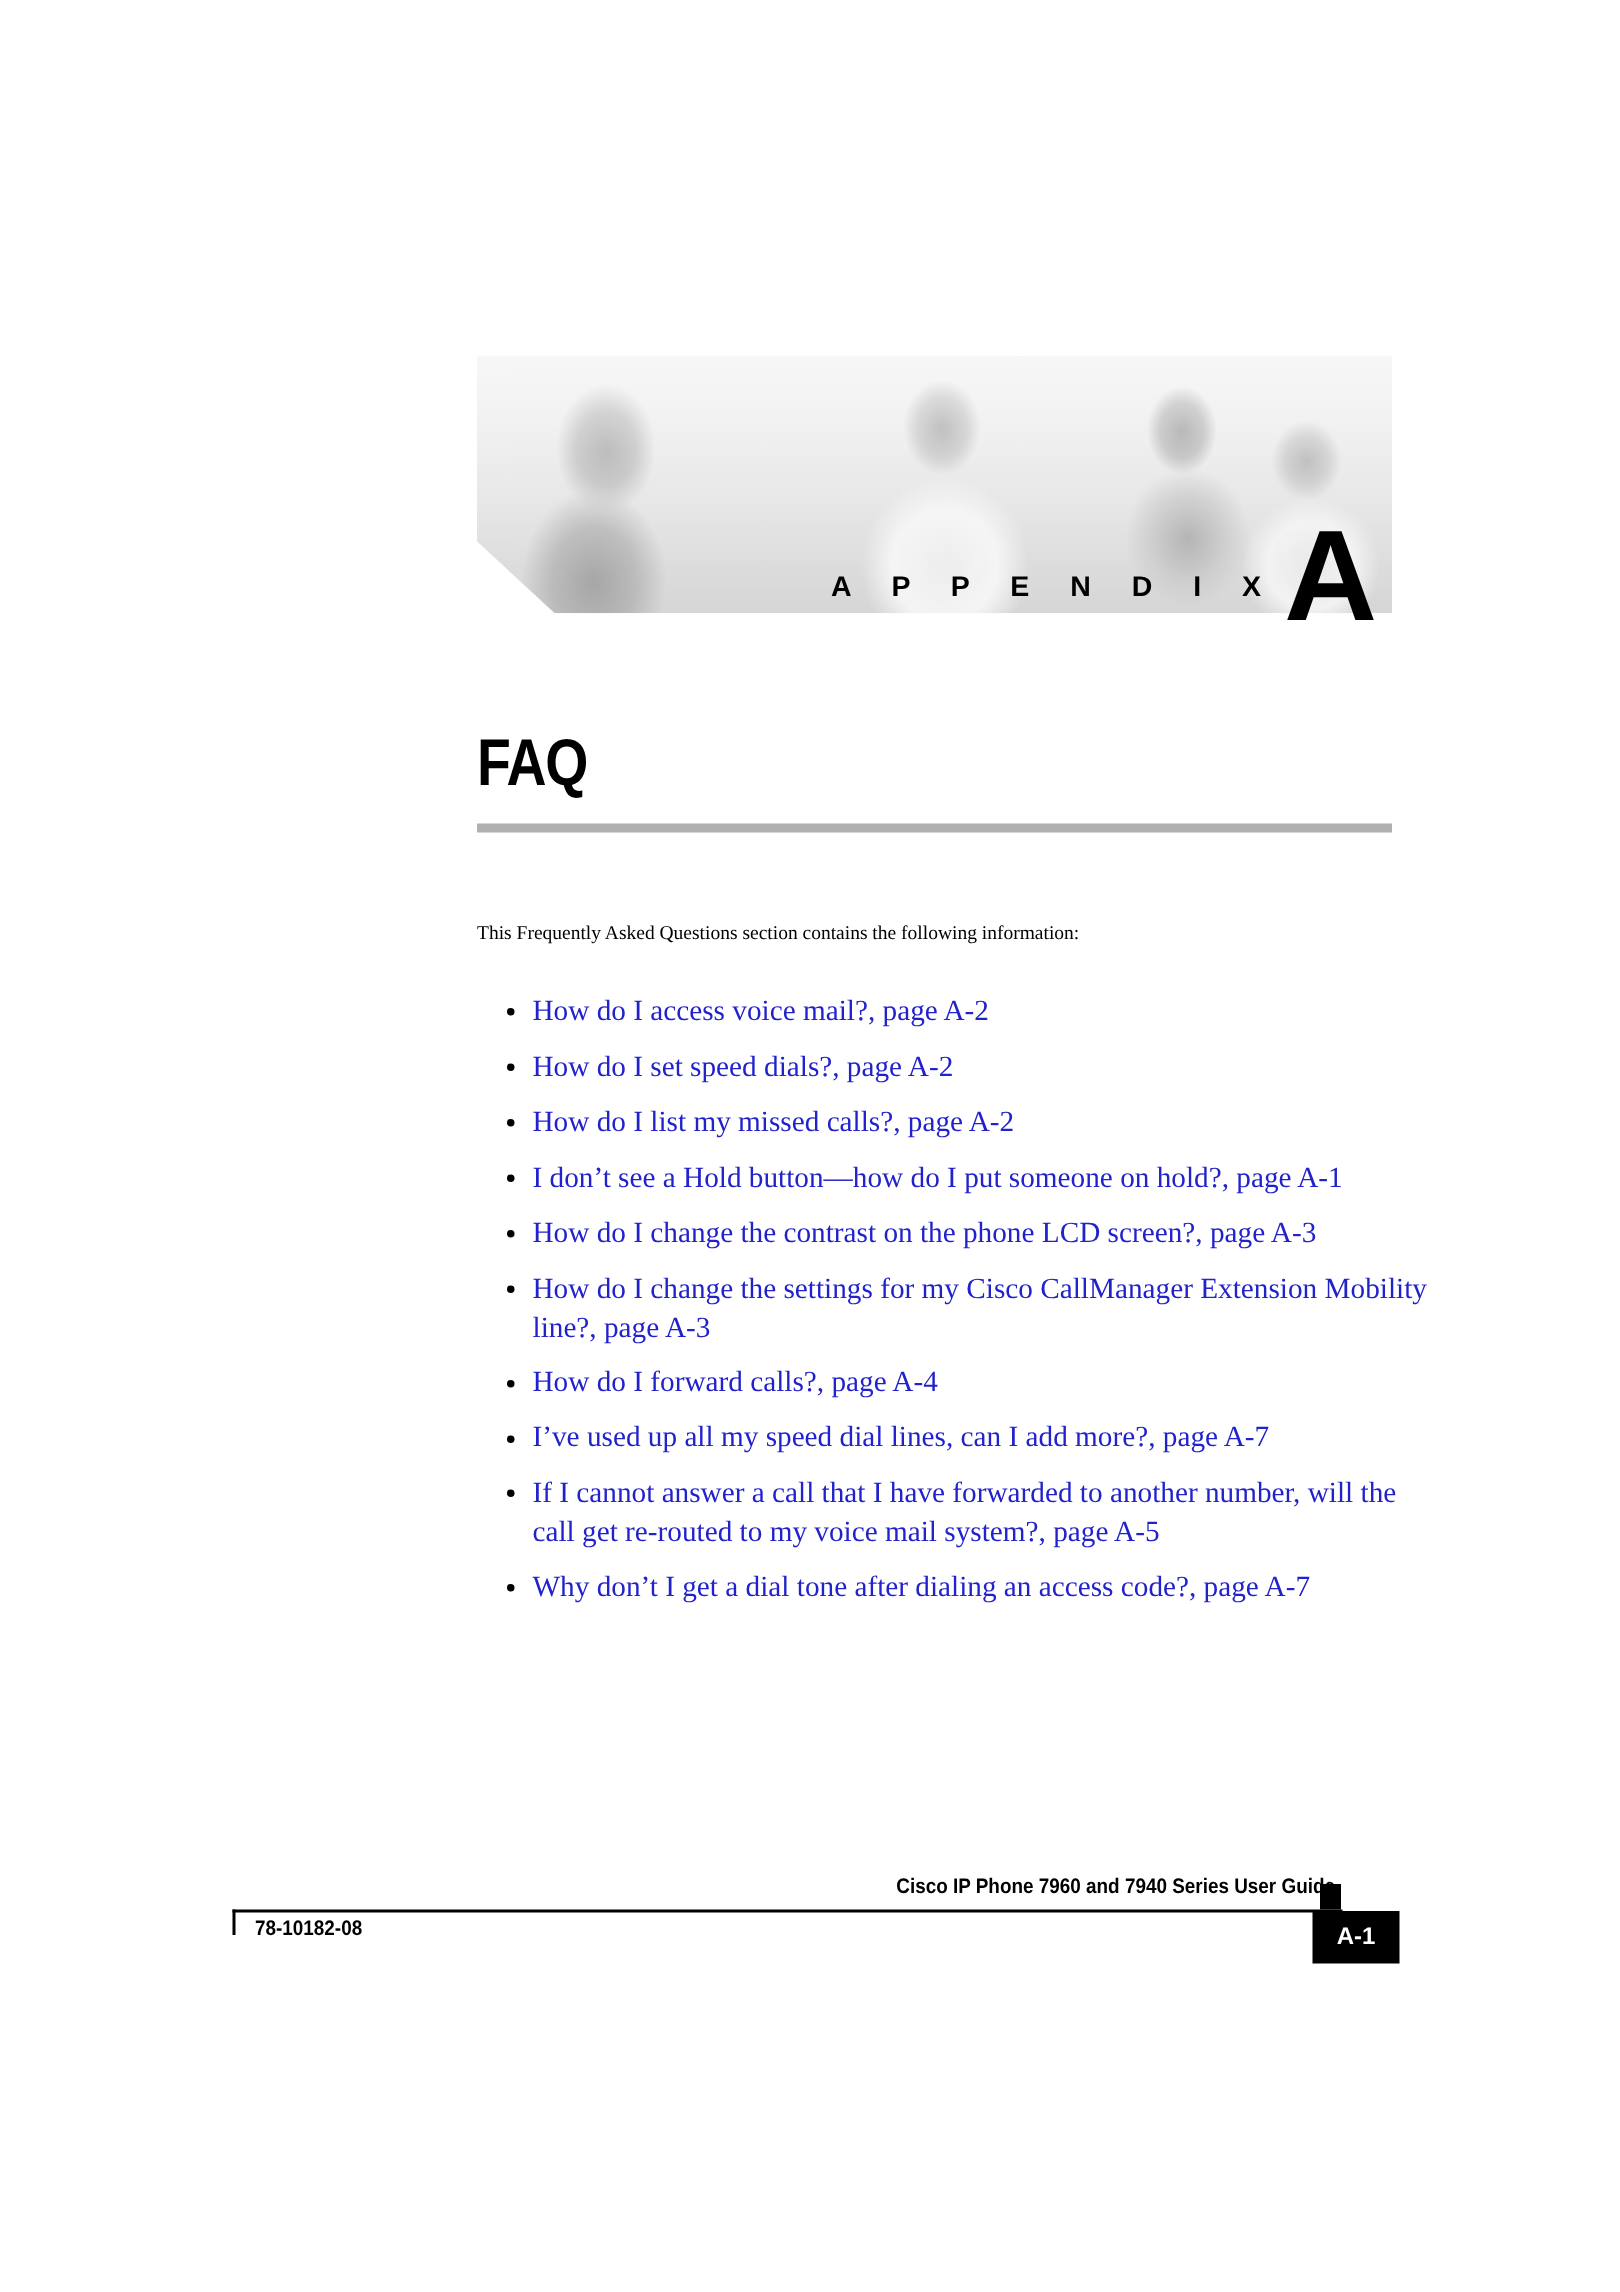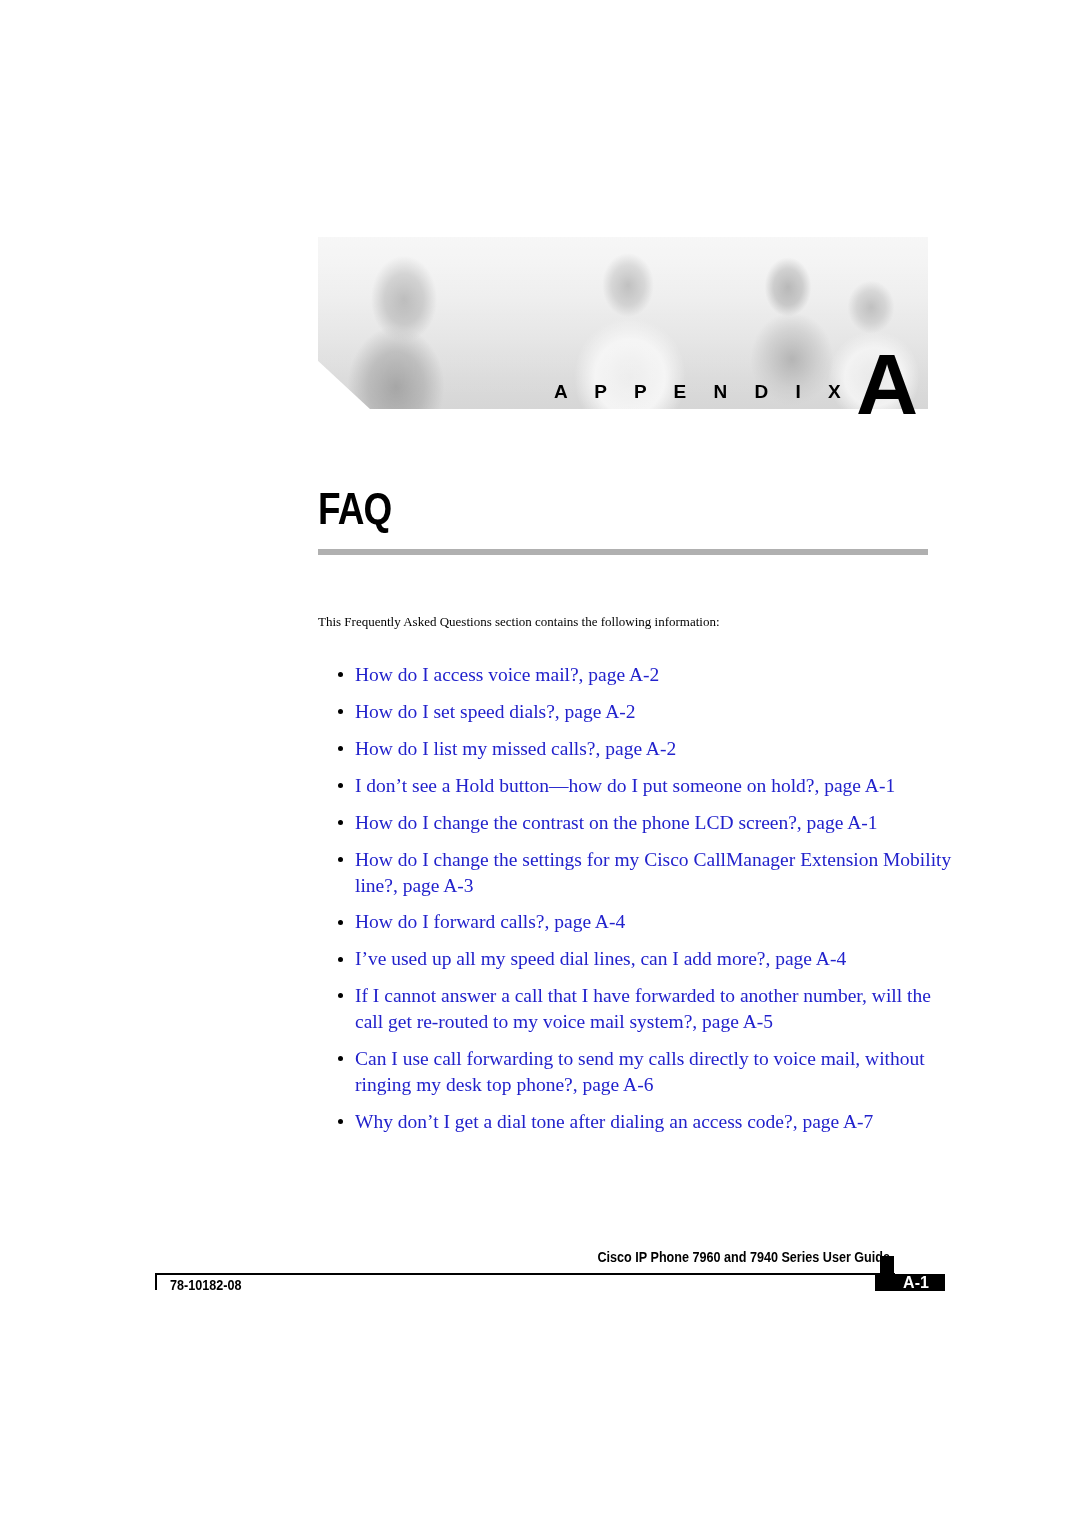--- a/index.html
+++ b/index.html
@@ -190,31 +190,30 @@
     color: #000000;
     transform: scaleX(0.9);
     transform-origin: left center;
     white-space: nowrap;
   }
   .page-box {
     position: absolute;
     left: 875px;
     top: 1274px;
     width: 58px;
-    height: 17px;
+    height: 35px;
     background: #000000;
     color: #ffffff;
     font-family: "Liberation Sans Narrow", "Liberation Sans", "DejaVu Sans", sans-serif;
     font-weight: bold;
     font-size: 16px;
     display: flex;
     align-items: center;
     justify-content: center;
     letter-spacing: 0px;
-    padding-left: 12px;
   }
 </style>
 </head>
 <body>
 
 <div class="page">
 
   <div class="banner">
     <div class="banner-img"></div>
     <div class="banner-whitewash"></div>
@@ -239,41 +238,37 @@
     <li>
       <span class="dot"></span>
       <span>How do I list my missed calls?, page A-2</span>
     </li>
     <li>
       <span class="dot"></span>
       <span>I don’t see a Hold button—how do I put someone on hold?, page A-1</span>
     </li>
     <li>
       <span class="dot"></span>
-      <span>How do I change the contrast on the phone LCD screen?, page A-1</span>
+      <span>How do I change the contrast on the phone LCD screen?, page A-3</span>
     </li>
     <li>
       <span class="dot"></span>
       <span>How do I change the settings for my Cisco CallManager Extension Mobility line?, page A-3</span>
     </li>
     <li>
       <span class="dot"></span>
       <span>How do I forward calls?, page A-4</span>
     </li>
     <li>
       <span class="dot"></span>
-      <span>I’ve used up all my speed dial lines, can I add more?, page A-4</span>
+      <span>I’ve used up all my speed dial lines, can I add more?, page A-7</span>
     </li>
     <li>
       <span class="dot"></span>
       <span>If I cannot answer a call that I have forwarded to another number, will the call get re-routed to my voice mail system?, page A-5</span>
-    </li>
-    <li>
-      <span class="dot"></span>
-      <span>Can I use call forwarding to send my calls directly to voice mail, without ringing my desk top phone?, page A-6</span>
     </li>
     <li>
       <span class="dot"></span>
       <span>Why don’t I get a dial tone after dialing an access code?, page A-7</span>
     </li>
   </ul>
 
   <div class="footer-title">Cisco IP Phone 7960 and 7940 Series User Guide</div>
   <div class="footer-square"></div>
   <div class="footer-rule"></div>

